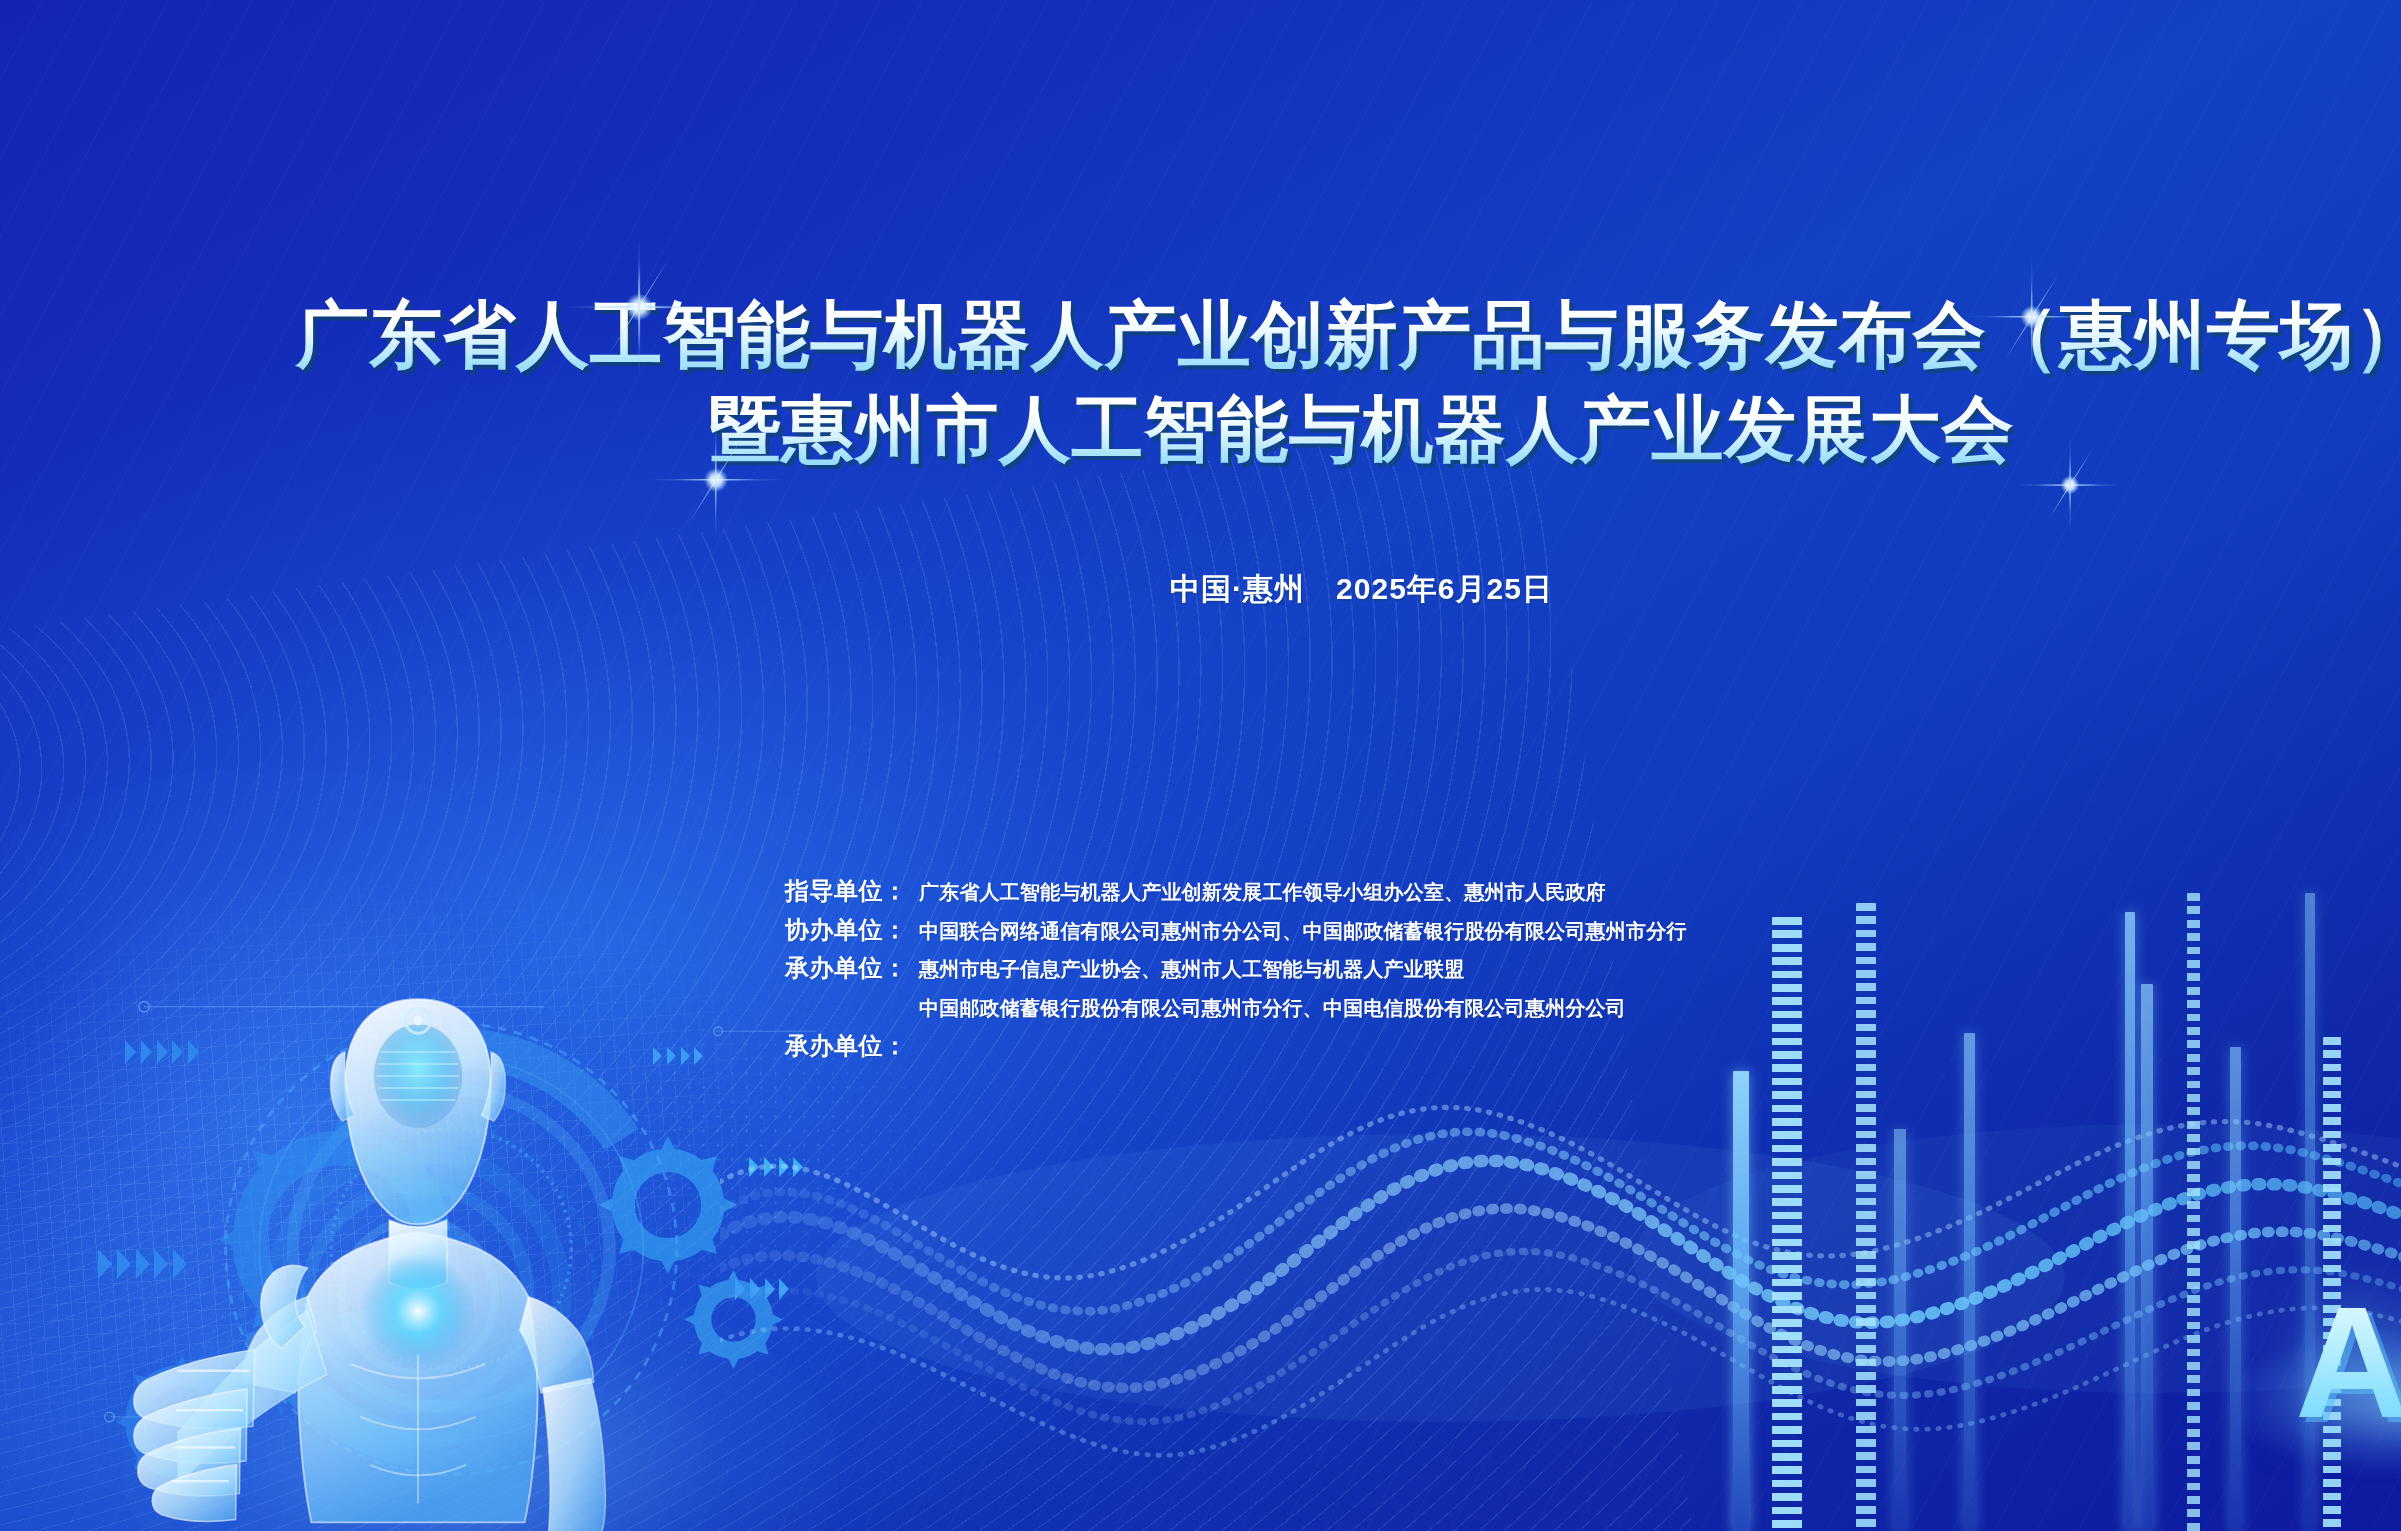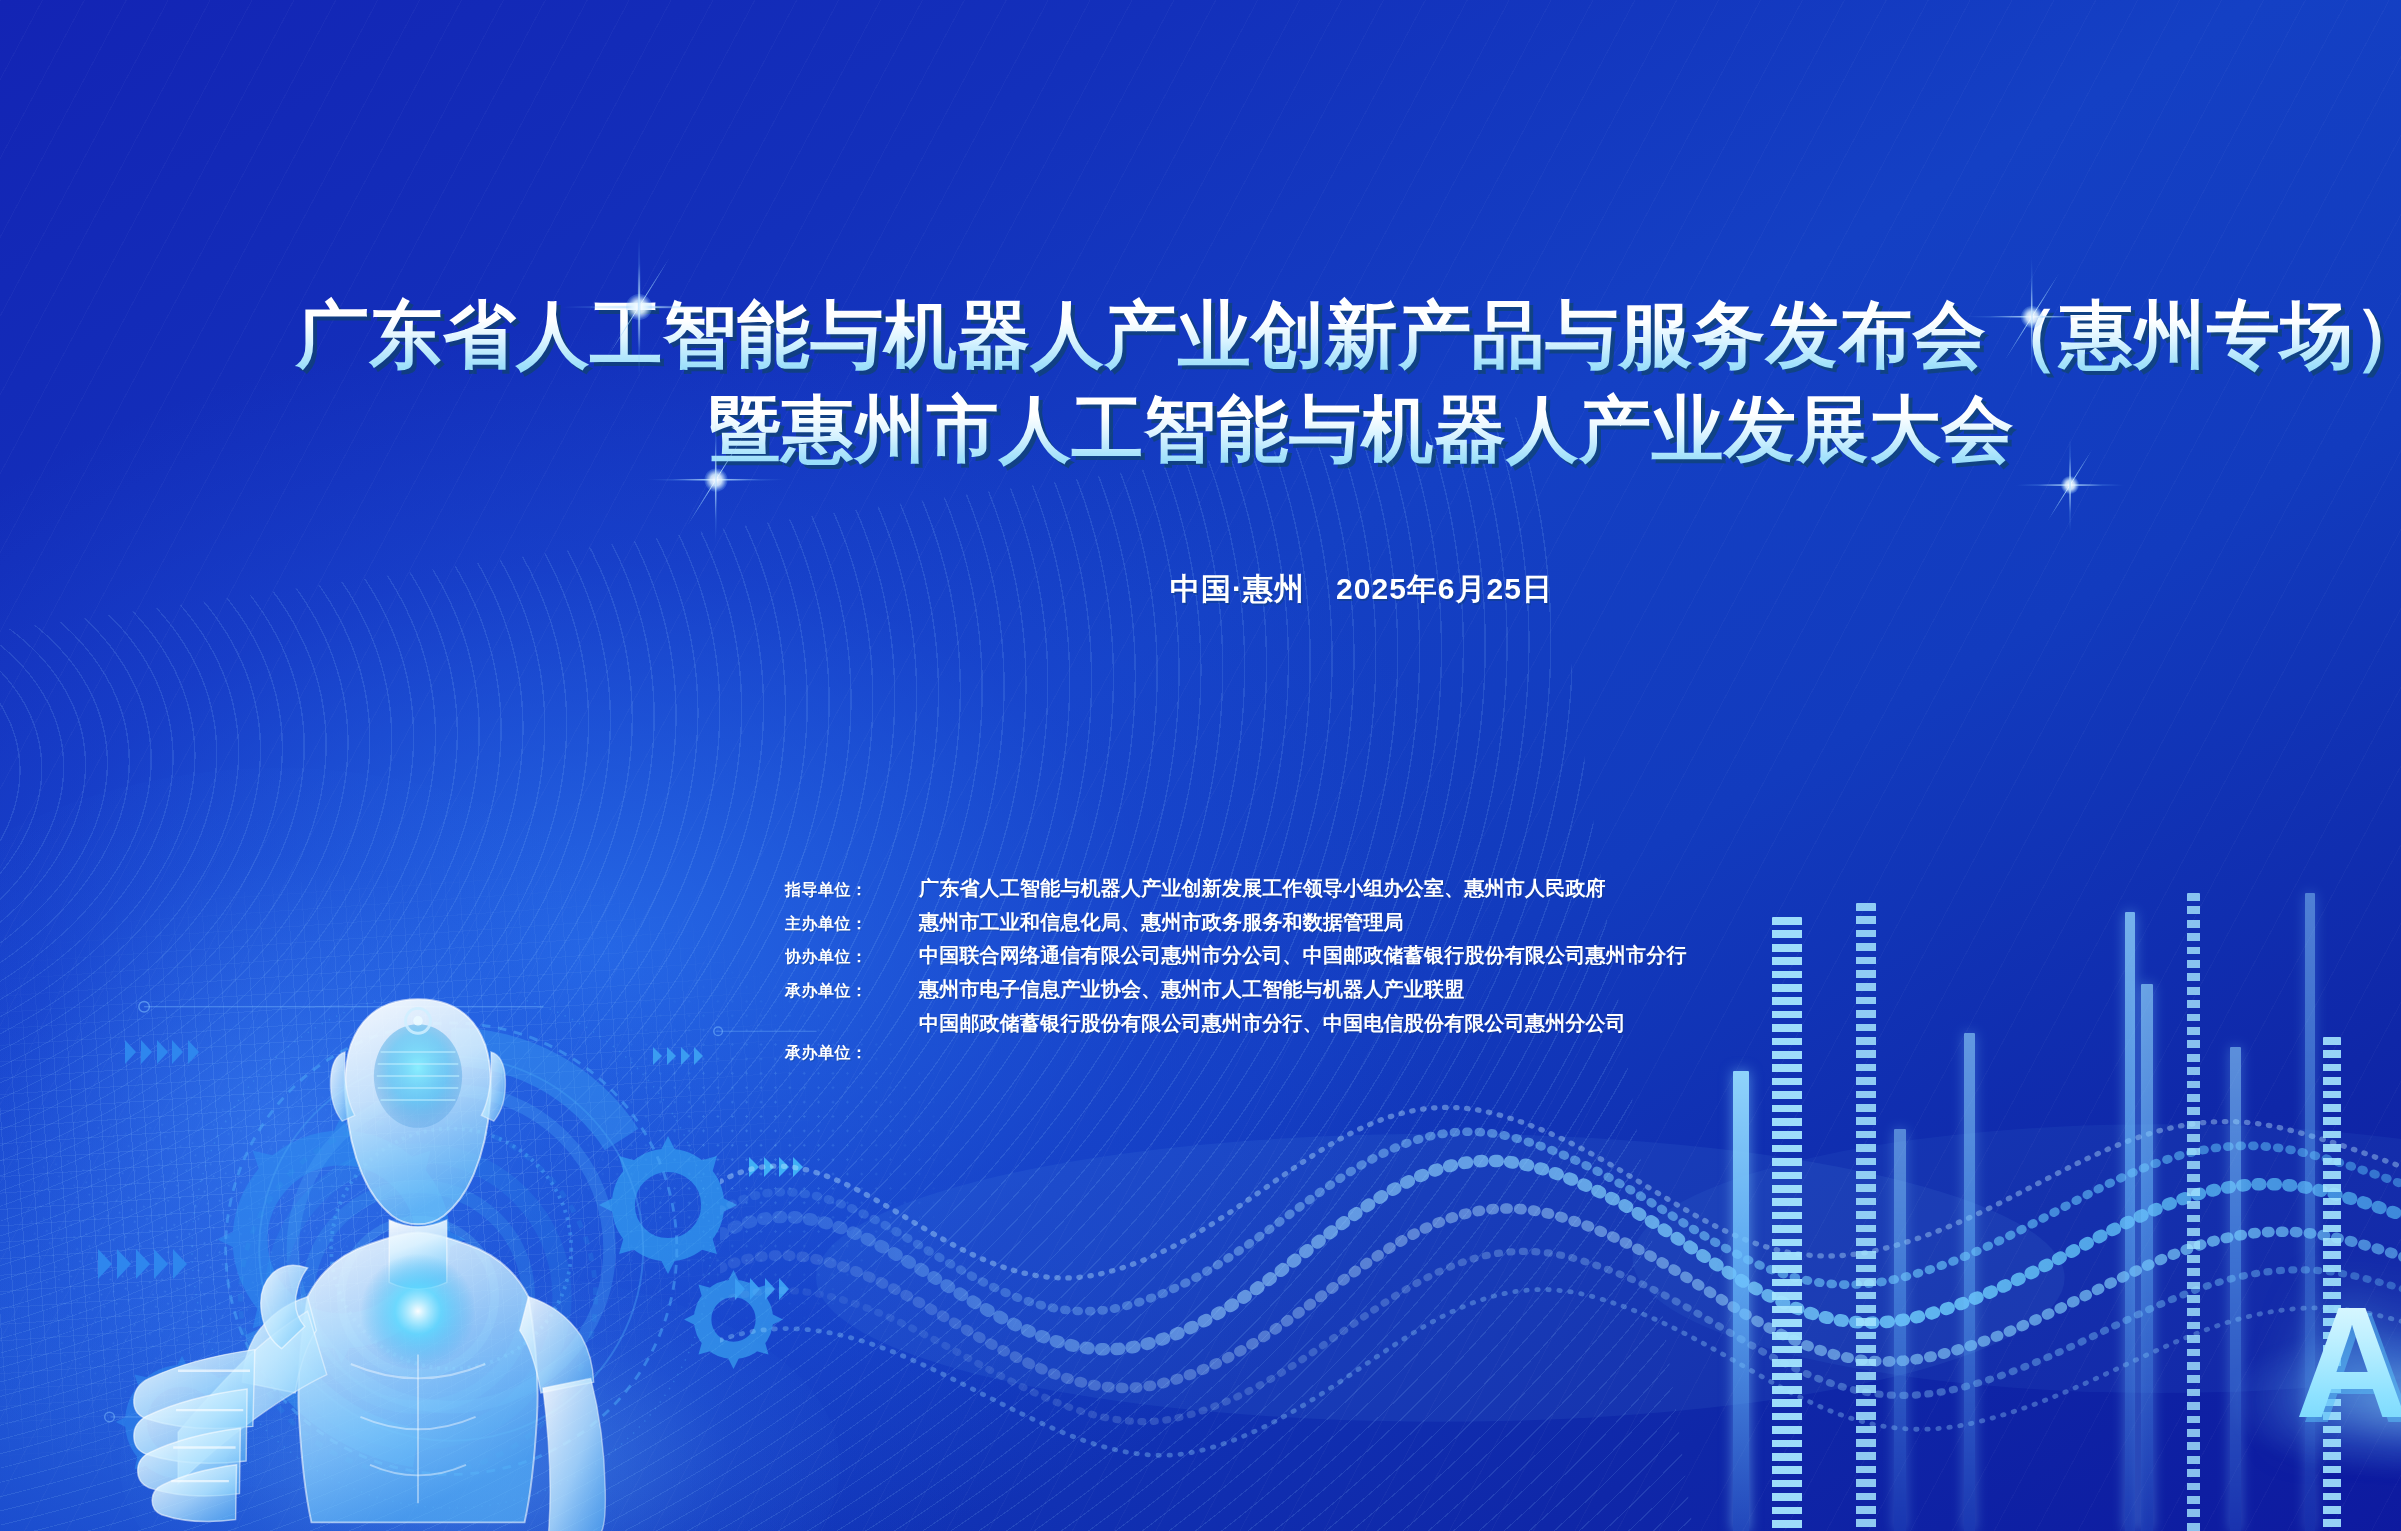--- a/index.html
+++ b/index.html
@@ -115,21 +115,21 @@
   }
 
   
   #organizers{
     position:absolute; left:785px; top:875px; z-index:40;
     display:flex; flex-direction:column; gap:6.7px;
   }
   .org-row{ display:flex; align-items:baseline; }
   .org-label{
     width:134px; text-align:left; flex:0 0 134px;
-    color:#ffffff; font-size:16px; font-weight:700; letter-spacing:0.5px;
+    color:#ffffff; font-size:24px; font-weight:700; letter-spacing:0.5px;
     text-shadow:1px 1.4px 0 rgba(10,50,85,0.30);
   }
   .org-value{
     color:#ffffff; font-size:20px; font-weight:700; letter-spacing:0.2px;
     white-space:nowrap;
     text-shadow:1px 1.4px 0 rgba(10,50,85,0.30);
   }
   .org-row.cont .org-label{ visibility:hidden; }
 
   
@@ -447,24 +447,20 @@
     </div>
 
   <div id="date-line">中国·惠州　2025年6月25日</div>
 
   <div id="organizers">
     <div class="org-row">
       <div class="org-label">指导单位：</div>
       <div class="org-value">广东省人工智能与机器人产业创新发展工作领导小组办公室、惠州市人民政府</div>
     </div>
     <div class="org-row">
-      <div class="org-label">主办单位：</div>
-      <div class="org-value">惠州市工业和信息化局、惠州市政务服务和数据管理局</div>
-    </div>
-    <div class="org-row">
       <div class="org-label">协办单位：</div>
       <div class="org-value">中国联合网络通信有限公司惠州市分公司、中国邮政储蓄银行股份有限公司惠州市分行</div>
     </div>
     <div class="org-row">
       <div class="org-label">承办单位：</div>
       <div class="org-value">惠州市电子信息产业协会、惠州市人工智能与机器人产业联盟</div>
     </div>
     <div class="org-row cont">
       <div class="org-label">协办单位：</div>
       <div class="org-value">中国邮政储蓄银行股份有限公司惠州市分行、中国电信股份有限公司惠州分公司</div>

